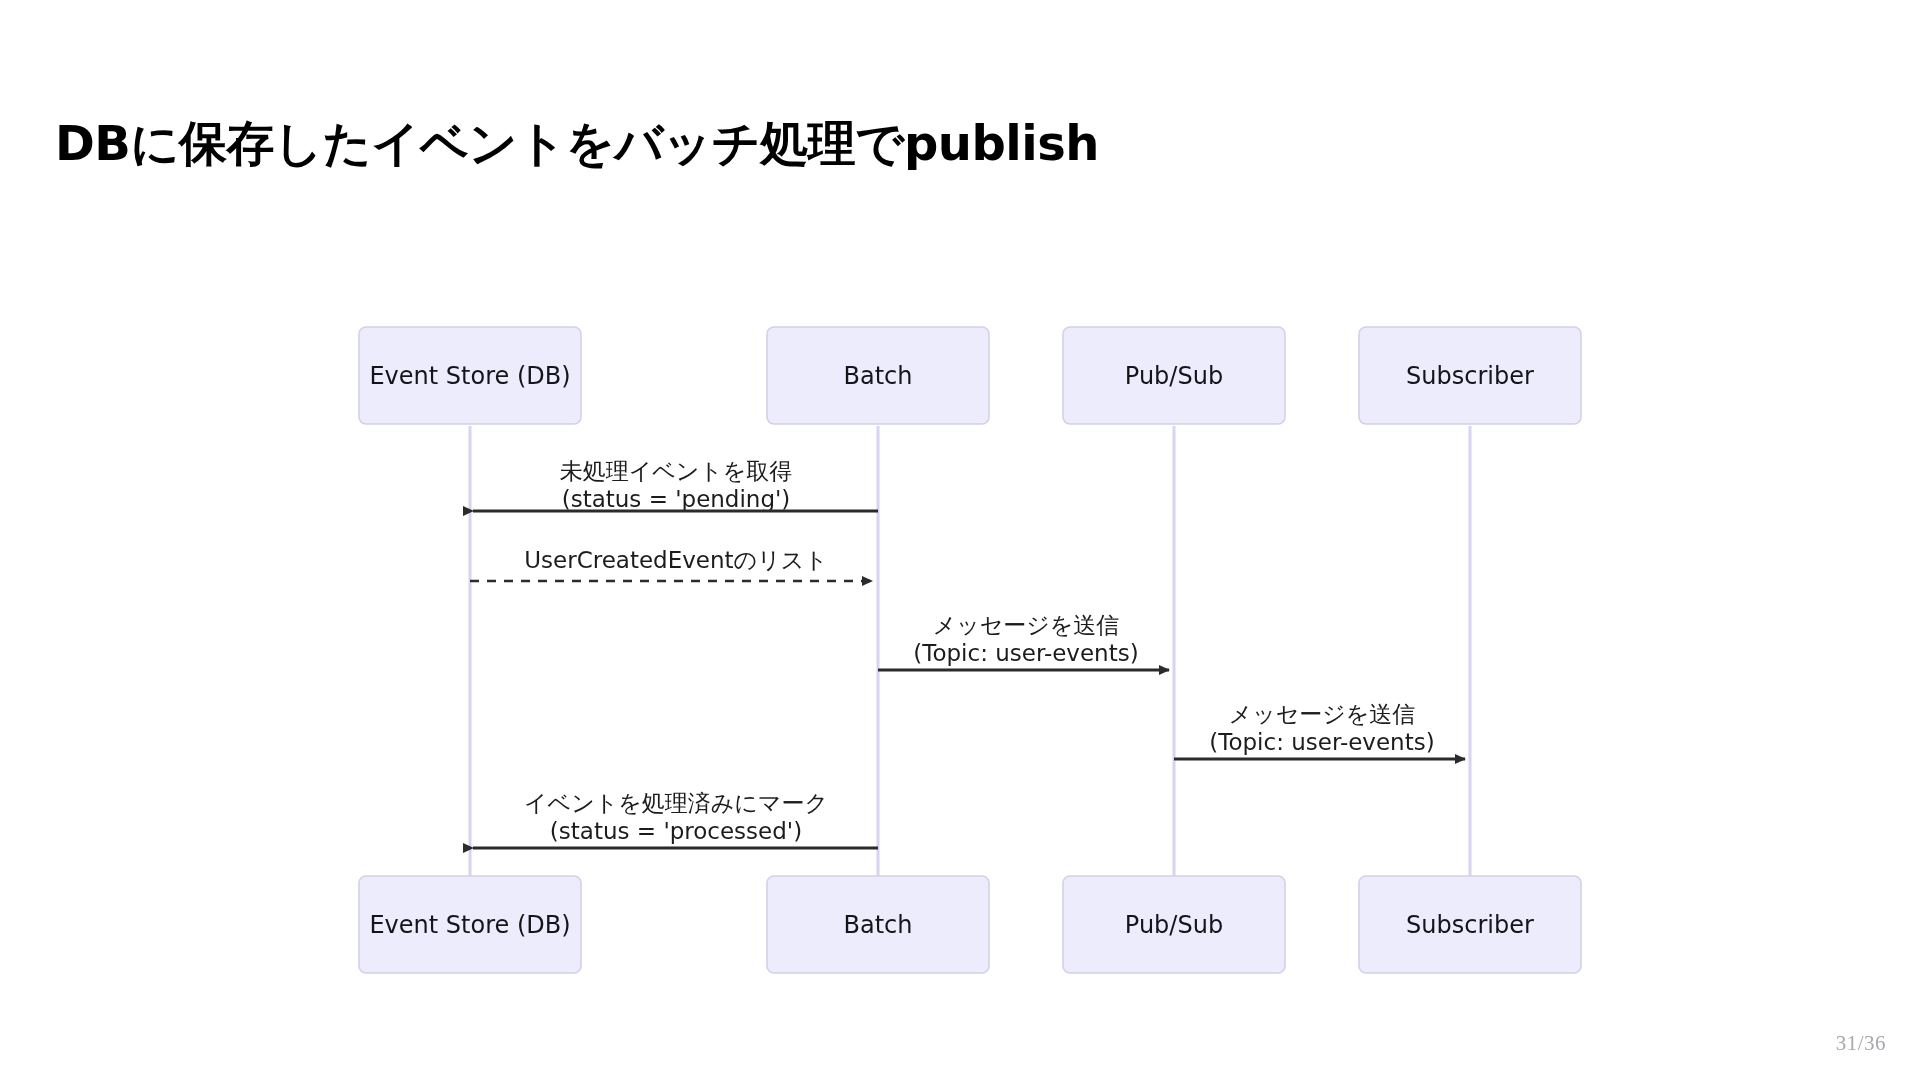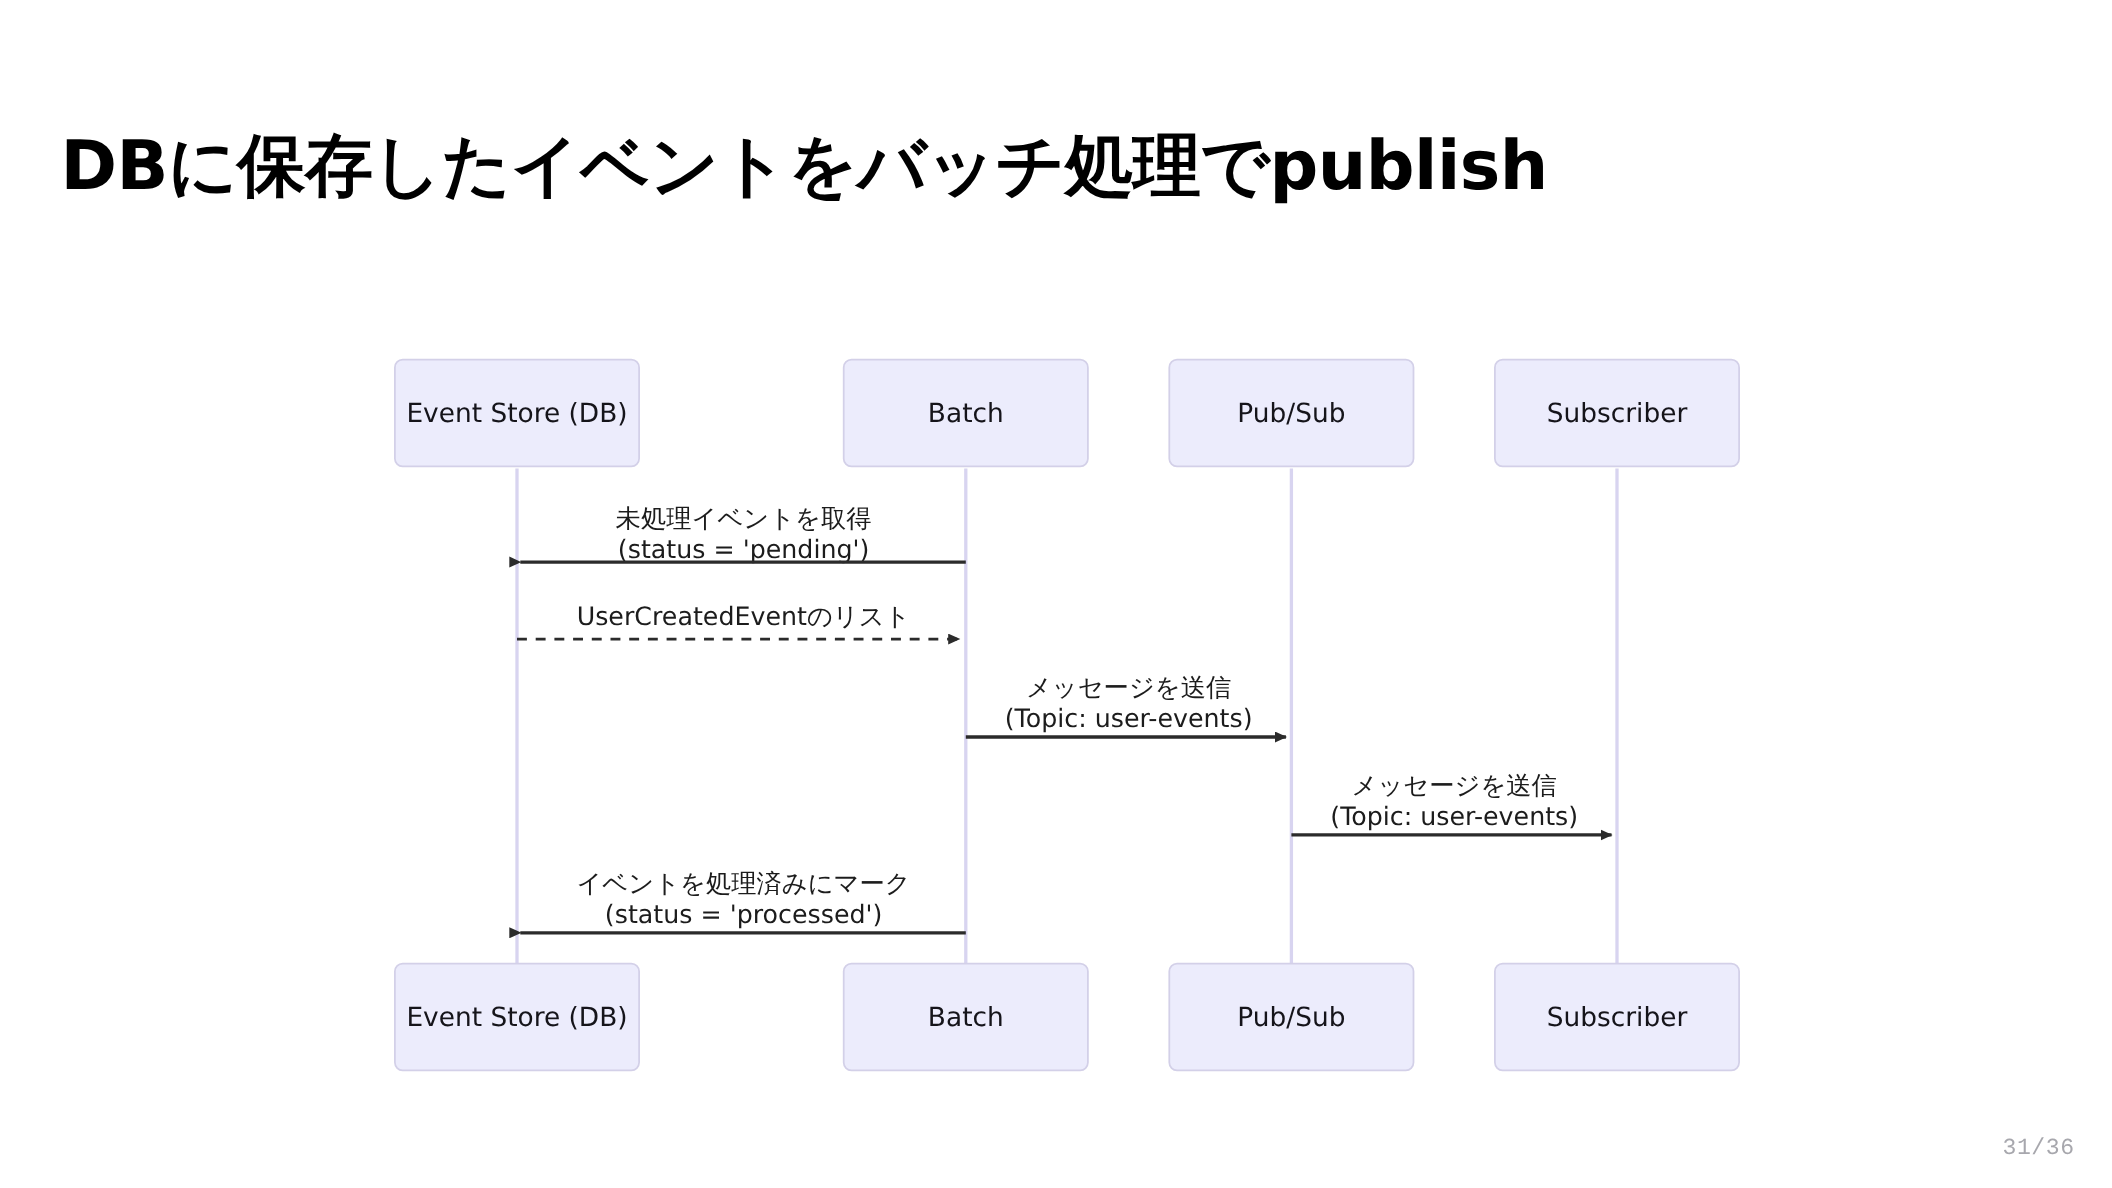--- a/index.html
+++ b/index.html
@@ -19,21 +19,21 @@
     overflow: hidden;
   }
 
   
   #slide-title {
     position: absolute;
     left: 55px;
     top: 118px;
     width: 1800px;
     font-family: "DejaVu Sans", "Liberation Sans", sans-serif;
-    font-size: 62px;
+    font-size: 48px;
     font-weight: 700;
     line-height: 1.05;
     color: #000000;
     letter-spacing: -0.5px;
     white-space: nowrap;
   }
 
   
   #diagram {
     position: absolute;
@@ -80,21 +80,21 @@
     font-size: 23px;
     fill: #1c1c1c;
     text-anchor: middle;
   }
 
   
   #page-number {
     position: absolute;
     right: 34px;
     bottom: 24px;
-    font-family: Liberation Mono, monospace;
+    font-family: Liberation Serif, serif;
     font-size: 21px;
     color: #a7a7ad;
     letter-spacing: 0.5px;
   }
 </style>
 </head>
 <body>
 
 <div id="slide">
 

